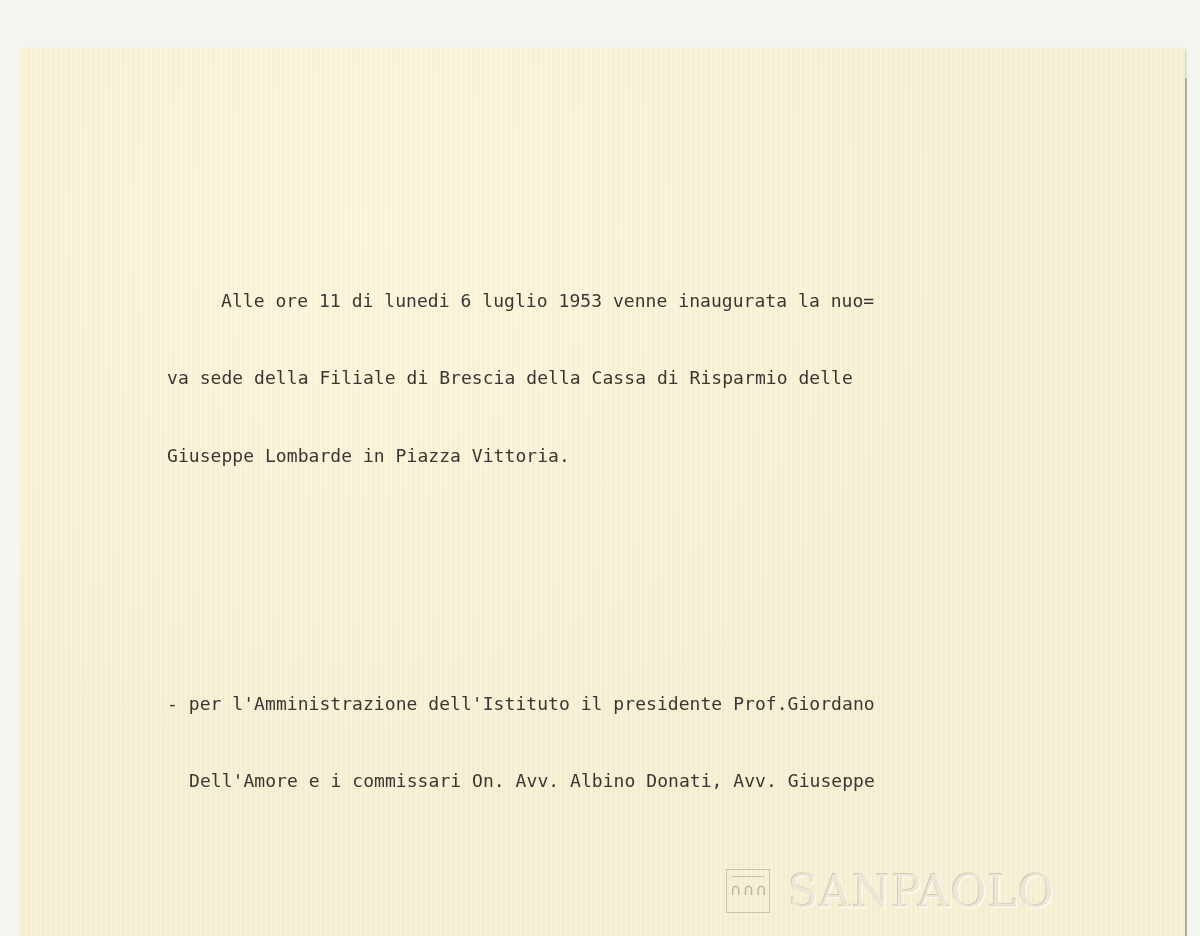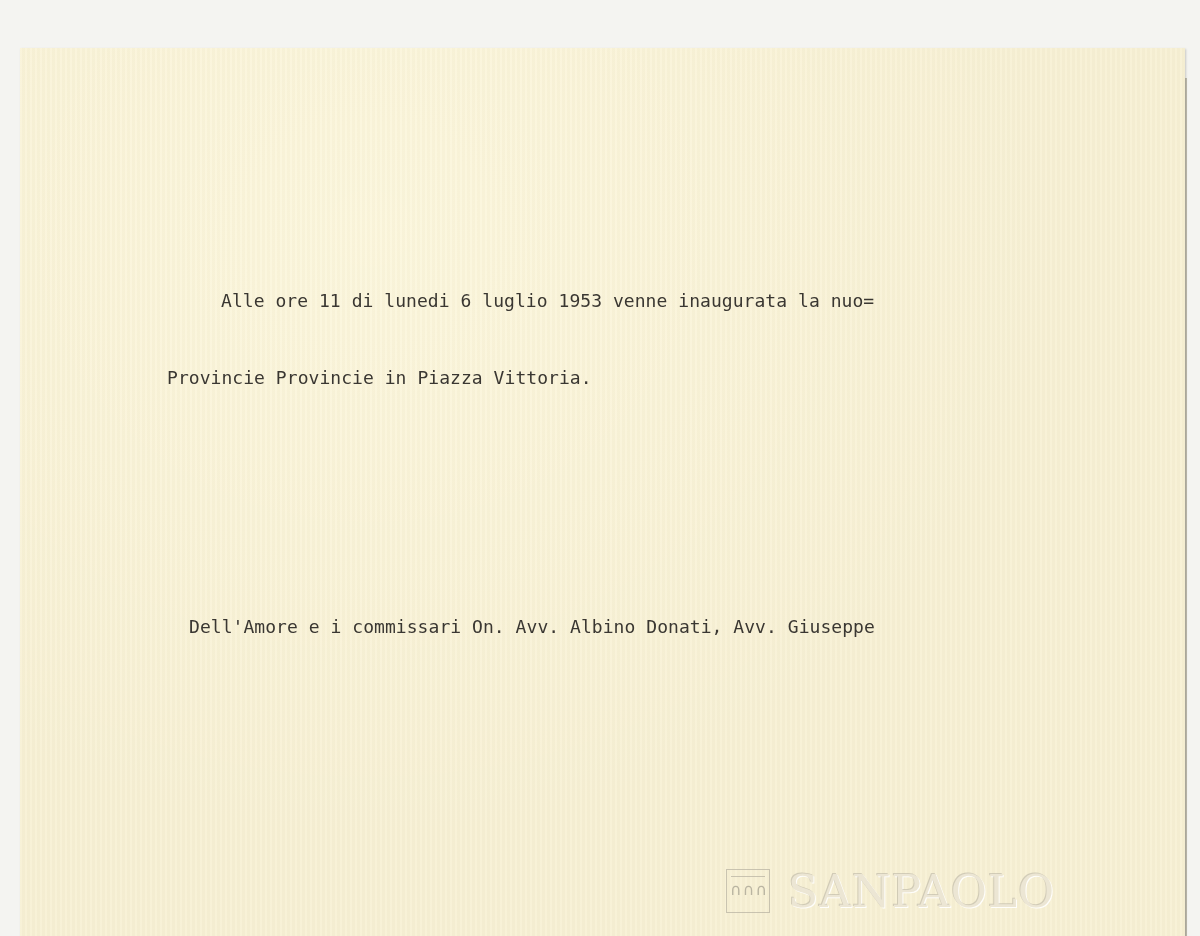--- a/index.html
+++ b/index.html
@@ -87,25 +87,27 @@
   }
 </style>
 </head>
 <body>
 
 <div class="paper">
   <div class="text">
     
     <div class="para">
       <span class="line ind">Alle ore 11 di lunedi 6 luglio 1953 venne inaugurata la nuo=</span>
-      <span class="line">Provincie Provincie in Piazza Vittoria.</span>
+      <span class="line">va sede della Filiale di Brescia della Cassa di Risparmio delle</span>
+      <span class="line">Giuseppe Lombarde in Piazza Vittoria.</span>
     </div>
     
     
     <div class="para">
+      <span class="line"><span>-</span> <span>per l'Amministrazione dell'Istituto il presidente Prof.Giordano</span></span>
       <span class="line hang">Dell'Amore e i commissari On. Avv. Albino Donati, Avv. Giuseppe</span>
       
       
       
     </div>
     
     
     
     
     

